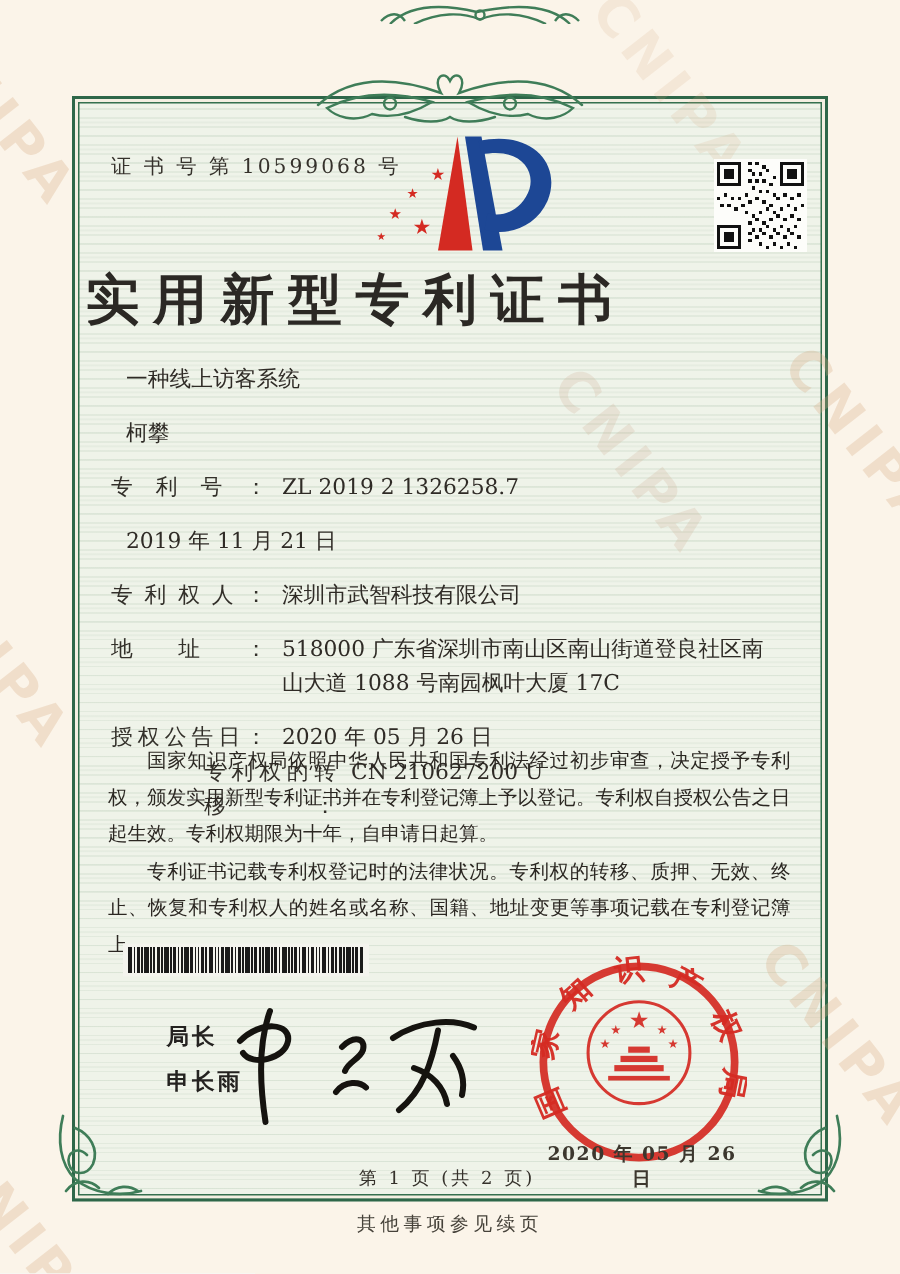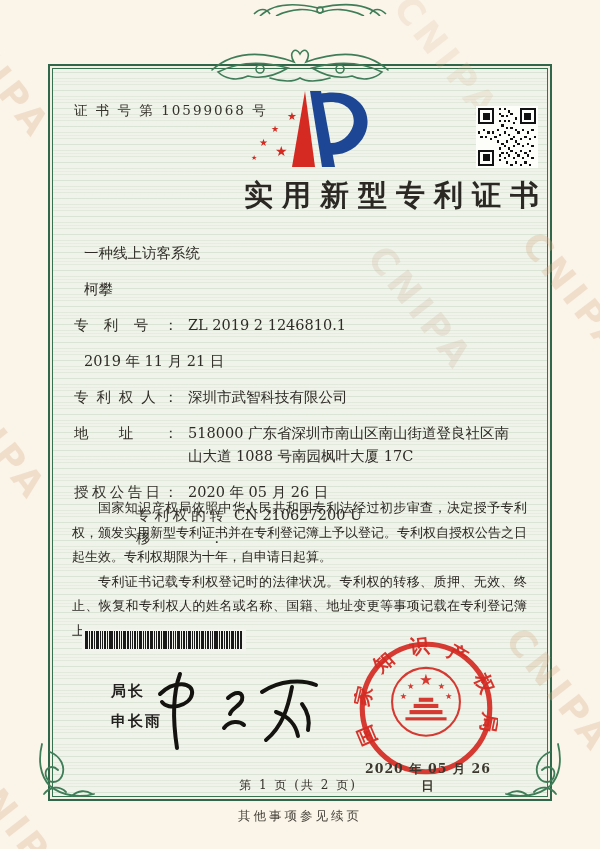--- a/index.html
+++ b/index.html
@@ -34,22 +34,22 @@
     position:absolute; left:26px; top:38px;
     font-size:13.5px; letter-spacing:2px; color:#35312b; z-index:5;
   }
   .logo{position:absolute; left:195px; top:24px; width:140px; height:88px; z-index:5;}
   .qr{
     position:absolute; left:428px; top:42px; width:58px; height:58px;
     background:#fdfdfa; padding:2px; z-index:5;
   }
   .title{
     position:absolute; left:0; top:112px; width:100%;
-    text-align:right; font-size:29px; font-weight:bold;
-    letter-spacing:9px; padding-left:19px; box-sizing:border-box;
+    text-align:left; font-size:36px; font-weight:bold;
+    letter-spacing:9px; padding-left:9px; box-sizing:border-box;
     color:#2b2824; z-index:5;
   }
   .fields{position:absolute; left:26px; top:178px; width:452px; z-index:5;}
   .field-row{display:flex; margin-bottom:13px; font-size:14.5px; line-height:23px;}
   .f-label{width:104px; flex:0 0 104px; text-align-last:justify; text-align:justify; color:#33302a;}
   .f-value{margin-left:10px; width:330px; color:#2f2b26;}
   .grant-row{display:flex; margin-top:2px; font-size:14.5px; line-height:23px;flex-direction:column;}
   .grant-pair{display:flex;}
   .grant-pair.second{margin-left:62px;}
   .paras{
@@ -228,21 +228,21 @@
 
     <div class="fields">
       <div class="field-row">
         <span class="f-value">一种线上访客系统</span>
       </div>
       <div class="field-row">
         <span class="f-value">柯攀</span>
       </div>
       <div class="field-row">
         <span class="f-label">专利号：</span>
-        <span class="f-value">ZL 2019 2 1246810.1</span>
+        <span class="f-value">ZL 2019 2 1326258.7</span>
       </div>
       <div class="field-row">
         <span class="f-value">2019 年 11 月 21 日</span>
       </div>
       <div class="field-row">
         <span class="f-label">专利权人：</span>
         <span class="f-value">深圳市武智科技有限公司</span>
       </div>
       <div class="field-row">
         <span class="f-label">地址：</span>

